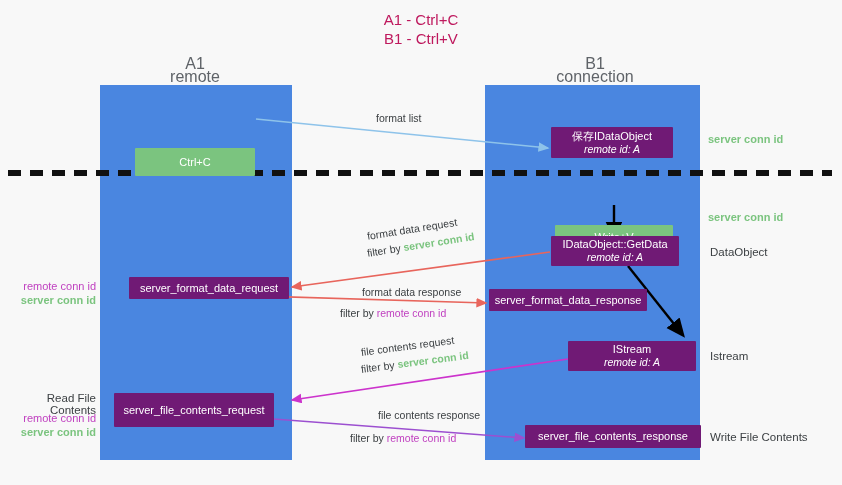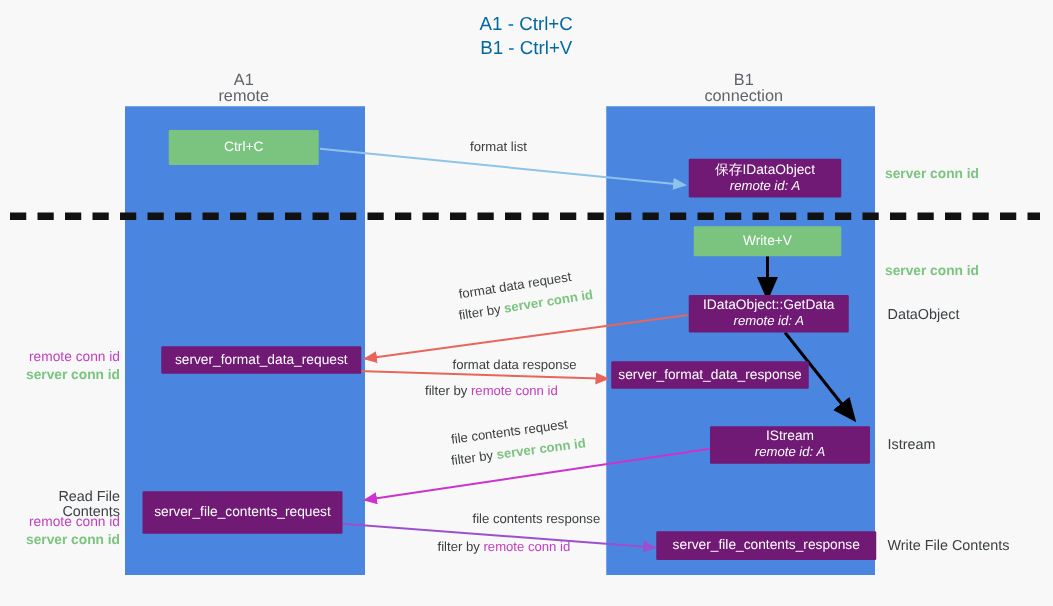--- a/index.html
+++ b/index.html
@@ -23,27 +23,27 @@
   }
   .abs { position: absolute; }
 
   
   #title {
     left: 0; top: 10px;
     width: 842px;
     text-align: center;
     font-size: 15px;
     line-height: 19px;
-    color: #0369a1;
+    color: #be185d;
     white-space: pre-line;
   }
 
   
   .col-head {
-    font-size: 13px;
+    font-size: 16px;
     line-height: 13px;
     text-align: center;
     color: #5f6368;
     white-space: pre-line;
   }
   #head-a1 { left: 140px; top: 57px; width: 110px; }
   #head-b1 { left: 540px; top: 57px; width: 110px; }
 
   
   .lane {
@@ -60,21 +60,21 @@
     display: flex;
     flex-direction: column;
     align-items: center;
     justify-content: center;
     color: #ffffff;
     font-size: 11px;
     line-height: 13px;
     text-align: center;
     border-radius: 1px;
   }
-  .box.green { background: #7bc47f; }
+  .box.green { background: #7bc47f; margin-top: 44px; }
   .box.orange { background: #701a75; }
   .box .l2 { font-size: 10.5px; font-style: italic; }
 
   
   .ann { font-size: 11px; line-height: 14px; }
   .green-txt { color: #7bc47f; font-weight: bold; }
   .magenta-txt { color: #c040c0; font-weight: normal; }
   .plain-txt { color: #3c4043; }
   .right-lbl { font-size: 11.5px; color: #3c4043; }
 

